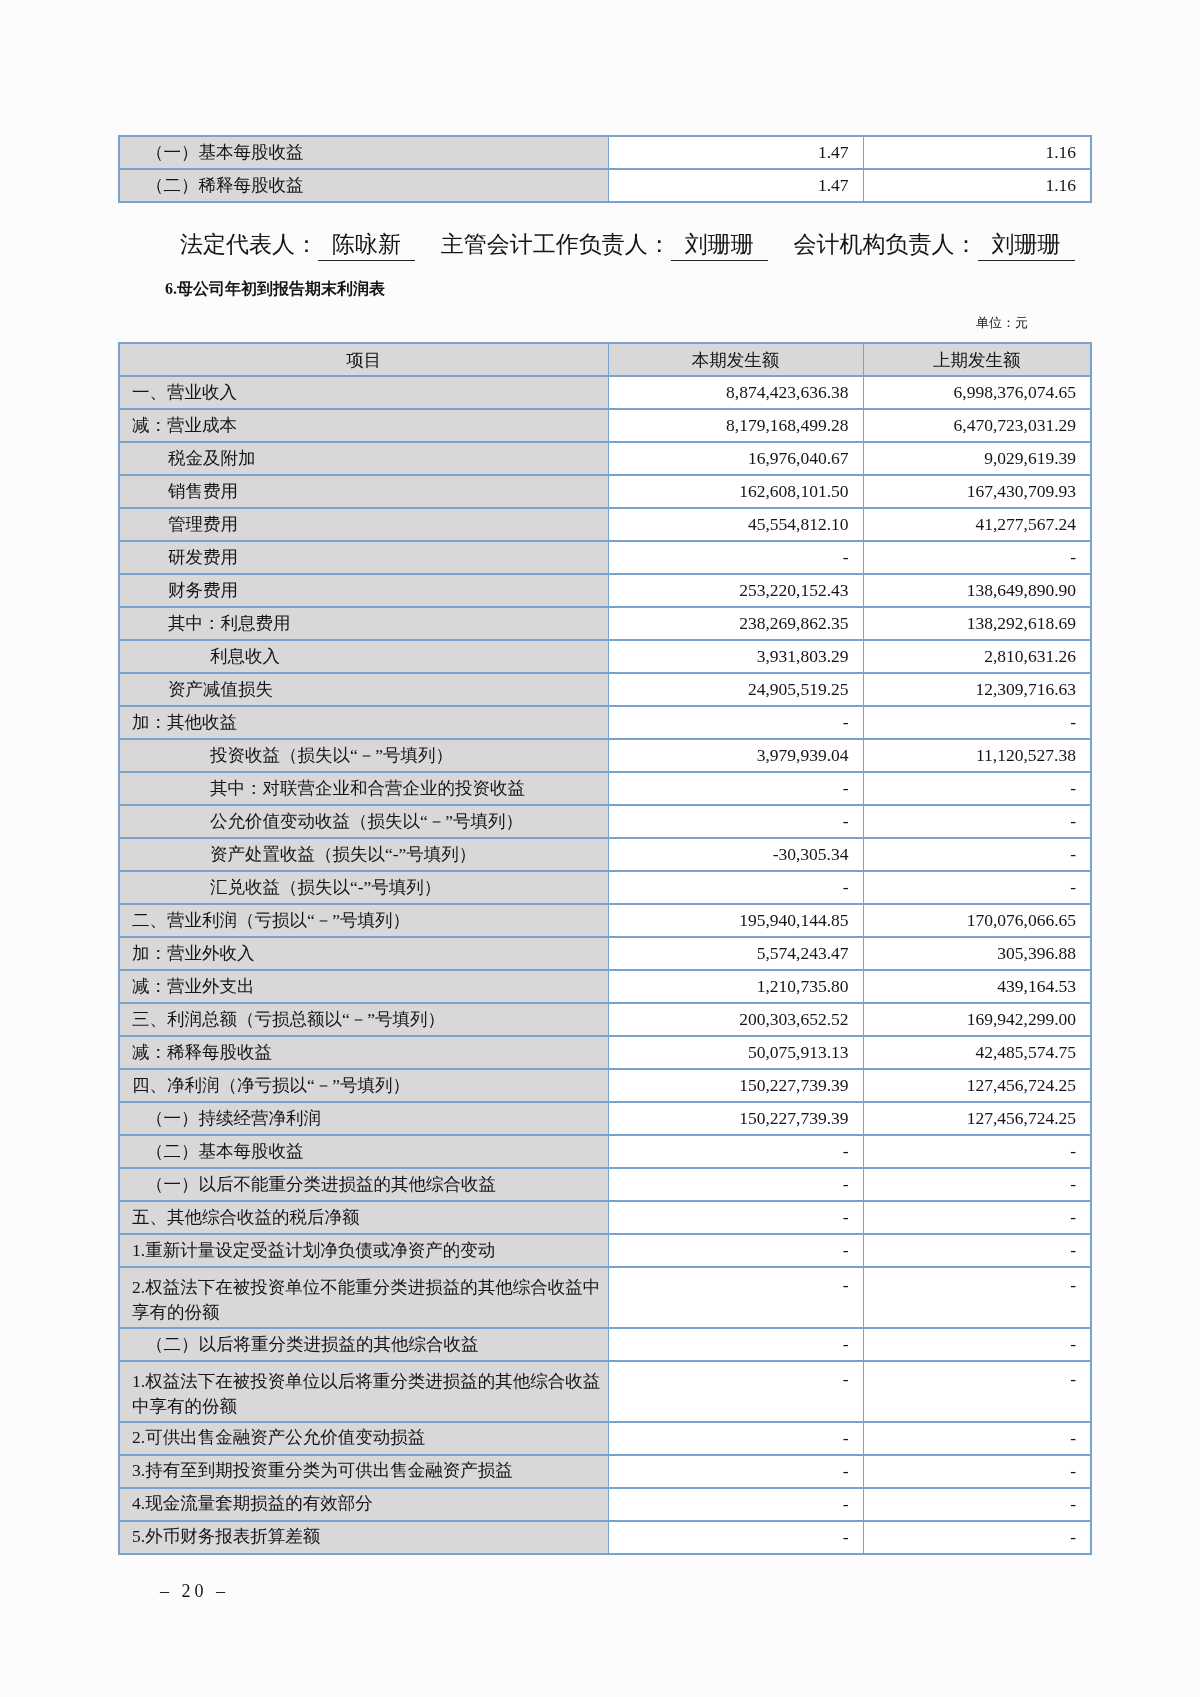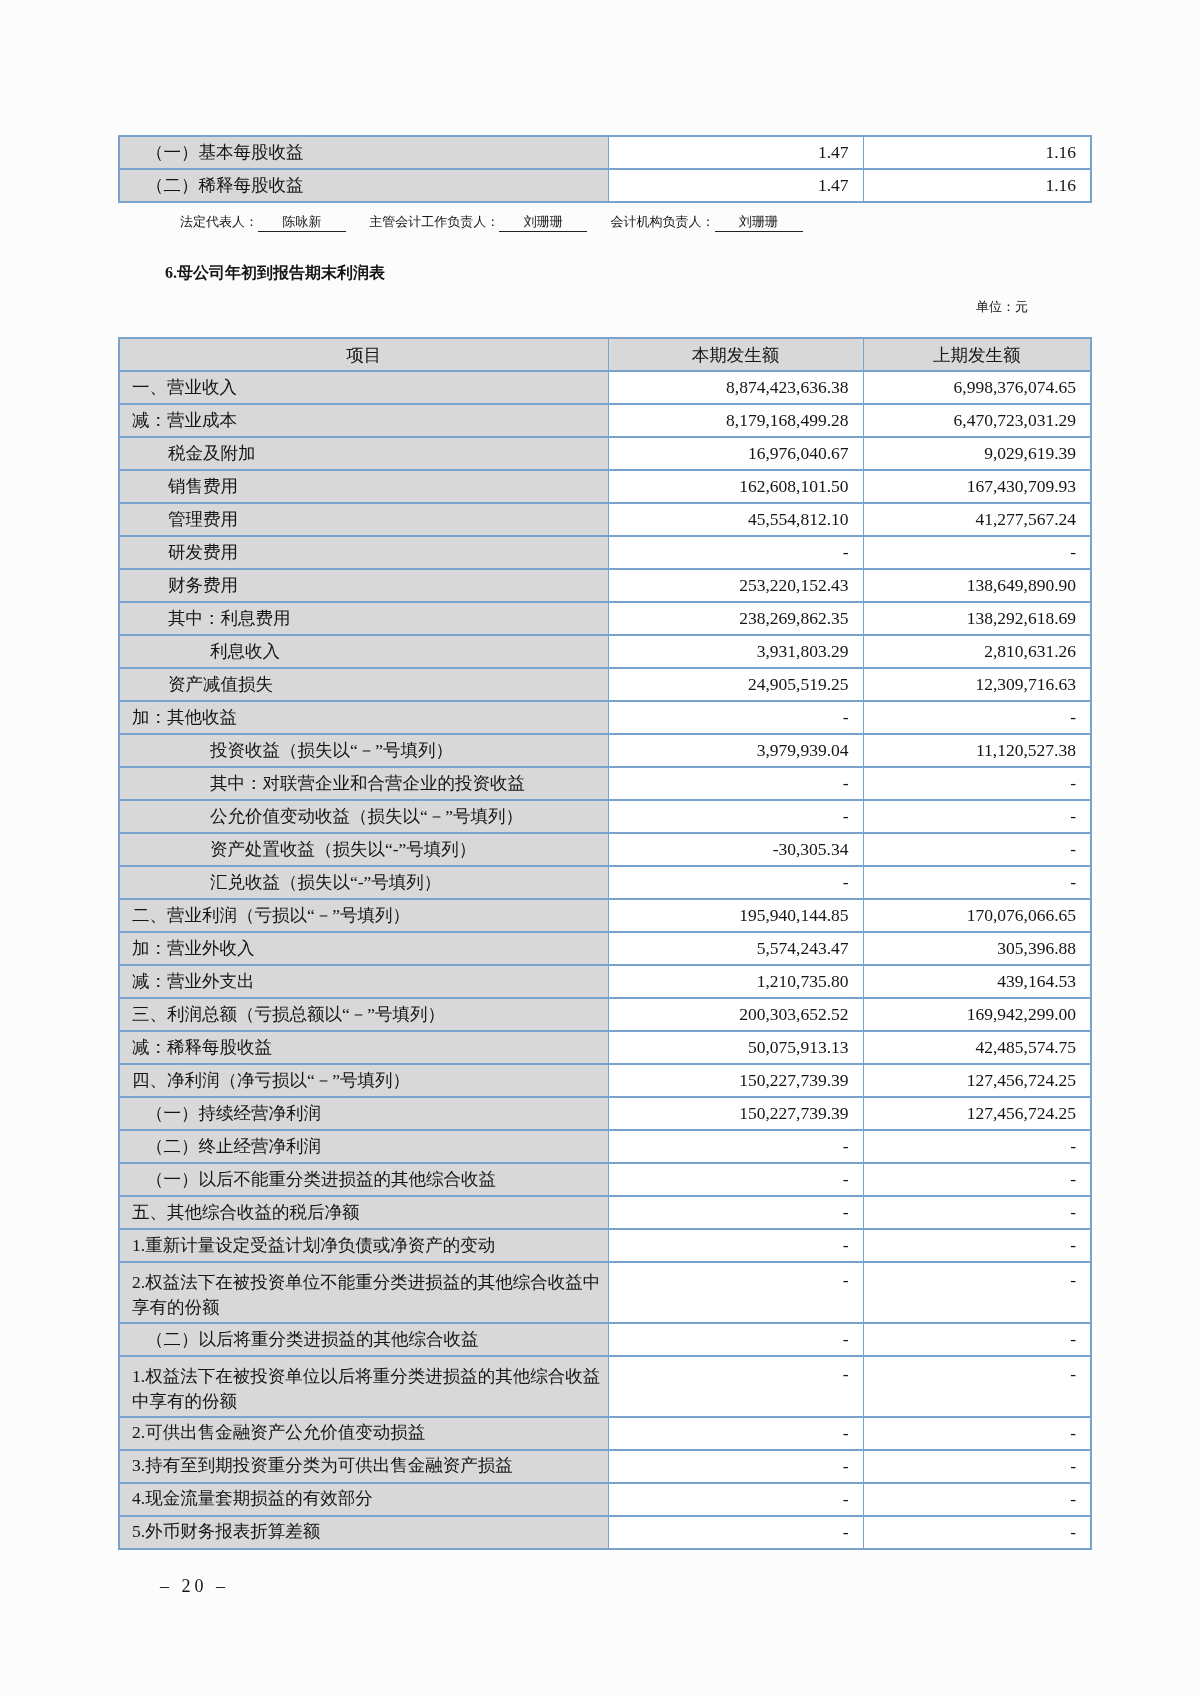--- a/index.html
+++ b/index.html
@@ -37,23 +37,23 @@
   .indent-0 { padding-left: 12px; }
   .indent-1 { padding-left: 26px; }
   .indent-2 { padding-left: 48px; }
   .indent-3 { padding-left: 90px; }
   .bold { font-weight: bold; }
   tr.tall td { height: 52px; vertical-align: top; padding-top: 7px; }
 
   .eps-table { margin-top: 135px; }
 
   .signature-line {
-    margin-top: 10px;
+    margin-top: 26px;
     padding-left: 62px;
-    font-size: 13px;
+    font-size: 23px;
     height: 26px;
     white-space: nowrap;
   }
   .signature-line .grp { margin-right: 20px; }
   .uline {
     display: inline-block;
     min-width: 60px;
     text-align: center;
     padding: 0 14px;
     border-bottom: 1.5px solid #222;
@@ -66,21 +66,21 @@
     font-weight: bold;
     height: 26px;
   }
   .unit-line {
     margin-top: 9px;
     padding-right: 62px;
     text-align: right;
     font-size: 13px;
     height: 24px;
   }
-  .main-table { margin-top: 15px; }
+  .main-table { margin-top: 4px; }
 
   .page-number {
     margin-top: 26px;
     padding-left: 42px;
     font-size: 18px;
     letter-spacing: 4px;
   }
 </style>
 </head>
 <body>
@@ -241,21 +241,21 @@
             <td class="label-cell indent-0 bold">四、净利润（净亏损以“－”号填列）</td>
             <td class="value-cell">150,227,739.39</td>
             <td class="value-cell">127,456,724.25</td>
           </tr>
           <tr>
             <td class="label-cell indent-1">（一）持续经营净利润</td>
             <td class="value-cell">150,227,739.39</td>
             <td class="value-cell">127,456,724.25</td>
           </tr>
           <tr>
-            <td class="label-cell indent-1">（二）终止经营净利润</td>
+            <td class="label-cell indent-1">（二）基本每股收益</td>
             <td class="value-cell">-</td>
             <td class="value-cell">-</td>
           </tr>
           <tr>
             <td class="label-cell indent-1">（一）以后不能重分类进损益的其他综合收益</td>
             <td class="value-cell">-</td>
             <td class="value-cell">-</td>
           </tr>
           <tr>
             <td class="label-cell indent-0 bold">五、其他综合收益的税后净额</td>

